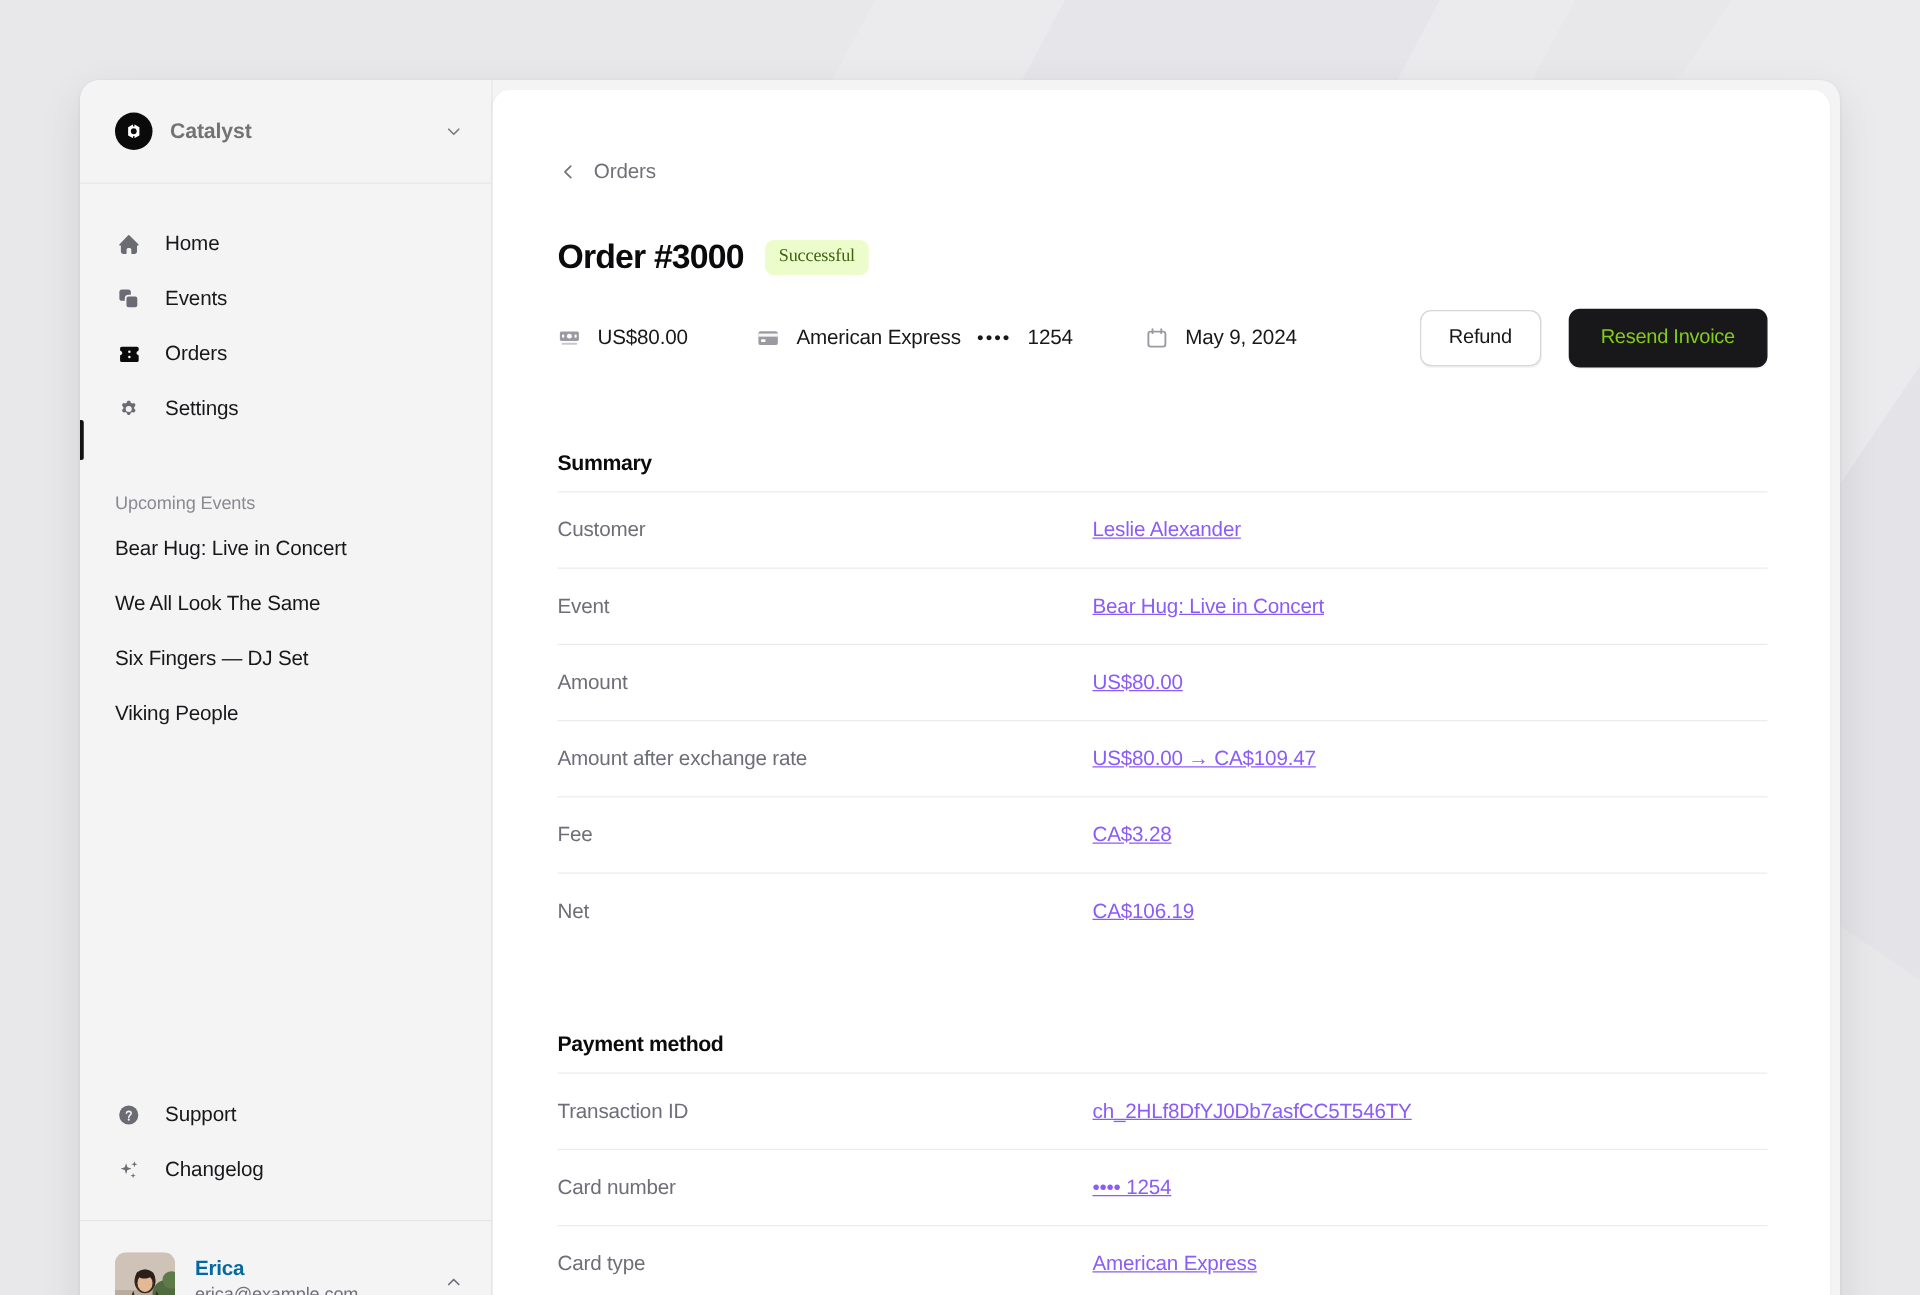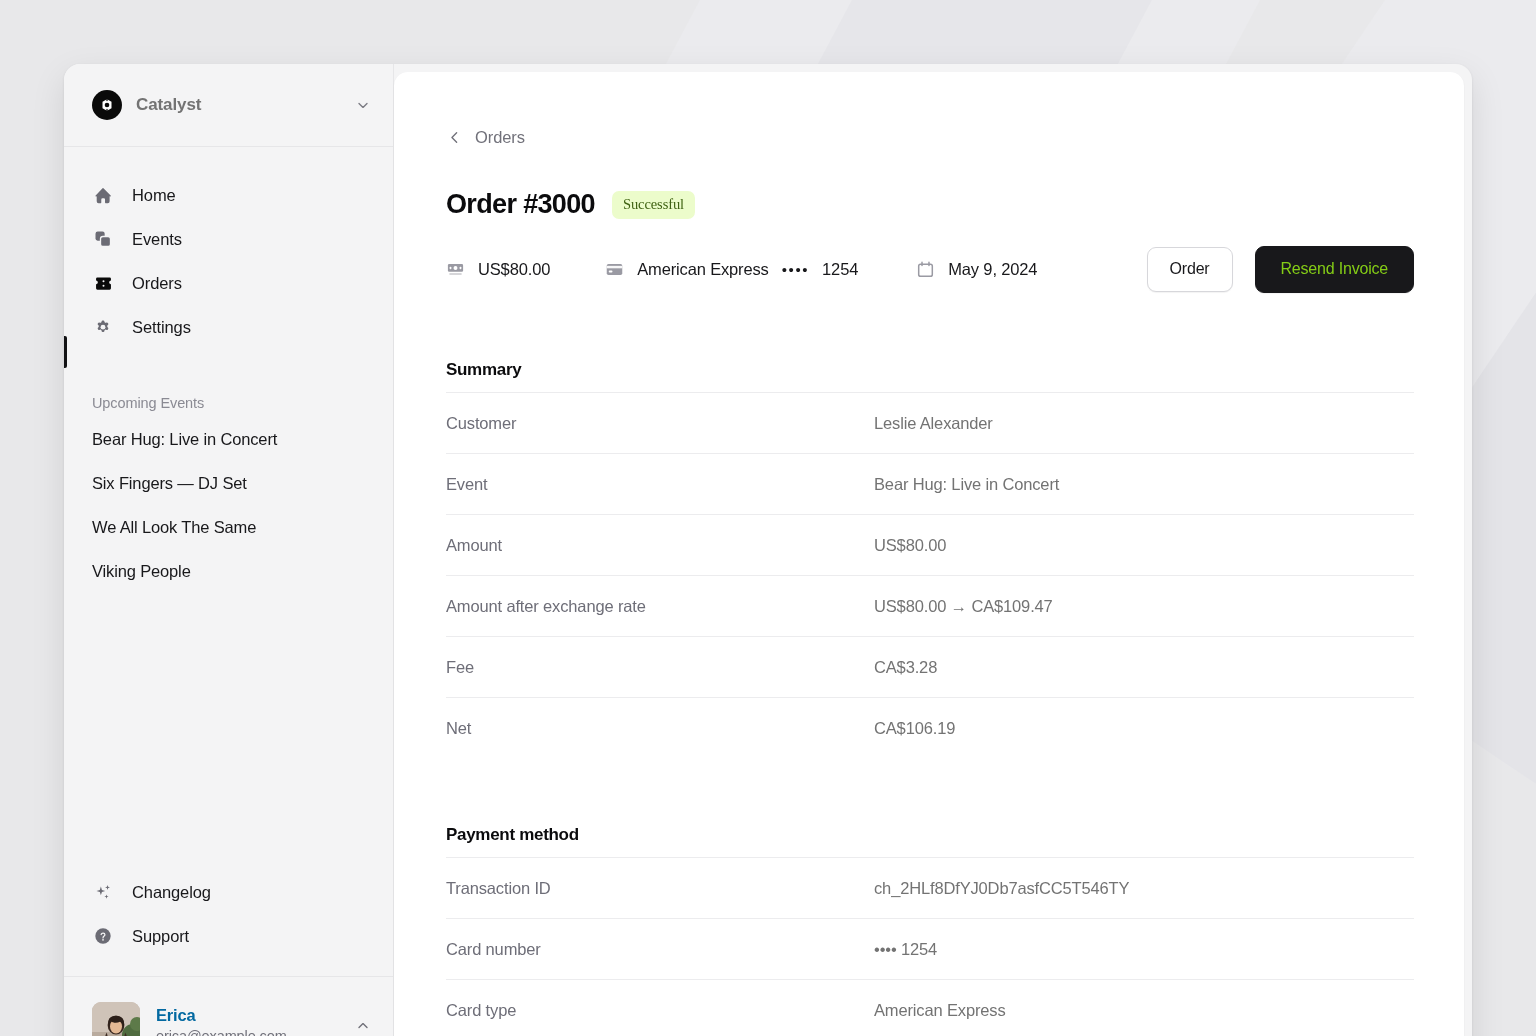--- a/index.html
+++ b/index.html
@@ -282,22 +282,23 @@
   }
   .kv-key {
     width: 428px;
     flex: 0 0 428px;
     font-size: 16.5px;
     color: #6e6e78;
     letter-spacing: -.15px;
   }
   .kv-val {
     font-size: 16.5px;
-    color: #737373;
+    color: #8b5cf6;
     letter-spacing: -.15px;
+    text-decoration: underline;
   }
 </style>
 </head>
 <body>
 
 <div id="backdrop">
   <div class="shape a"></div>
   <div class="shape b"></div>
   <div class="shape c"></div>
   <div class="shape d"></div>
@@ -366,47 +367,47 @@
             </svg>
         </span>
         <span class="lbl">Settings</span>
       </div>
     </nav>
 
     <div class="sb-section-label">Upcoming Events</div>
 
     <div>
       <div class="event-item">Bear Hug: Live in Concert</div>
+      <div class="event-item">We All Look The Same</div>
       <div class="event-item">Six Fingers — DJ Set</div>
-      <div class="event-item">We All Look The Same</div>
       <div class="event-item">Viking People</div>
     </div>
 
     <div class="sb-spacer"></div>
 
     <nav class="sb-bottom-nav">
+      <div class="nav-item">
+        <span class="ic">
+          <svg width="20" height="20" viewBox="0 0 24 24" fill="currentColor">
+              <circle cx="12" cy="12" r="9.2"></circle>
+              <path d="M12 14.3c0-1.2.5-1.7 1.3-2.3.6-.45 1-.85 1-1.6 0-1.1-.9-1.9-2.2-1.9-1.2 0-2.1.65-2.35 1.7" stroke="#f4f4f5" stroke-width="1.5" fill="none" stroke-linecap="round"></path>
+              <circle cx="12" cy="16.5" r="1.05" fill="#f4f4f5"></circle>
+            </svg>
+        </span>
+        <span class="lbl">Support</span>
+      </div>
       <div class="nav-item">
         <span class="ic">
           <svg width="21" height="21" viewBox="0 0 24 24" fill="currentColor">
               <path d="M9 5.2 10.2 9 14 10.2 10.2 11.4 9 15.2 7.8 11.4 4 10.2 7.8 9z"></path>
               <path d="M16.6 3.4 17.3 5.5 19.4 6.2 17.3 6.9 16.6 9 15.9 6.9 13.8 6.2 15.9 5.5z"></path>
               <path d="M15.4 14.2 16 16 17.8 16.6 16 17.2 15.4 19 14.8 17.2 13 16.6 14.8 16z"></path>
             </svg>
         </span>
         <span class="lbl">Changelog</span>
-      </div>
-      <div class="nav-item">
-        <span class="ic">
-          <svg width="20" height="20" viewBox="0 0 24 24" fill="currentColor">
-              <circle cx="12" cy="12" r="9.2"></circle>
-              <path d="M12 14.3c0-1.2.5-1.7 1.3-2.3.6-.45 1-.85 1-1.6 0-1.1-.9-1.9-2.2-1.9-1.2 0-2.1.65-2.35 1.7" stroke="#f4f4f5" stroke-width="1.5" fill="none" stroke-linecap="round"></path>
-              <circle cx="12" cy="16.5" r="1.05" fill="#f4f4f5"></circle>
-            </svg>
-        </span>
-        <span class="lbl">Support</span>
       </div>
     </nav>
 
     <div class="sb-user">
       <span class="avatar">
         <svg width="48" height="48" viewBox="0 0 48 48" aria-hidden="true">
           <rect width="48" height="48" fill="#cfc3b8"></rect>
           <path d="M0 30h48v18H0z" fill="#b9ab9e"></path>
           <circle cx="41" cy="33" r="11" fill="#4f6b3f"></circle>
           <circle cx="45" cy="22" r="7" fill="#5d7a49"></circle>
@@ -479,21 +480,21 @@
           <span class="mic">
             <svg width="19" height="19" viewBox="0 0 24 24" fill="none" stroke="currentColor" stroke-width="1.9" stroke-linecap="round">
                 <rect x="3.4" y="5.4" width="17.2" height="15.2" rx="2.3"></rect>
                 <path d="M7.6 3v4M16.4 3v4"></path>
               </svg>
           </span>
           <span>May 9, 2024</span>
         </div>
 
         <div class="actions">
-          <button class="btn">Order</button>
+          <button class="btn">Refund</button>
           <button class="btn primary">Resend Invoice</button>
         </div>
       </div>
 
       
       <h2 class="section-title">Summary</h2>
       <div class="kv-table">
         <div class="kv-row">
           <div class="kv-key">Customer</div>
           <div class="kv-val">Leslie Alexander</div>

